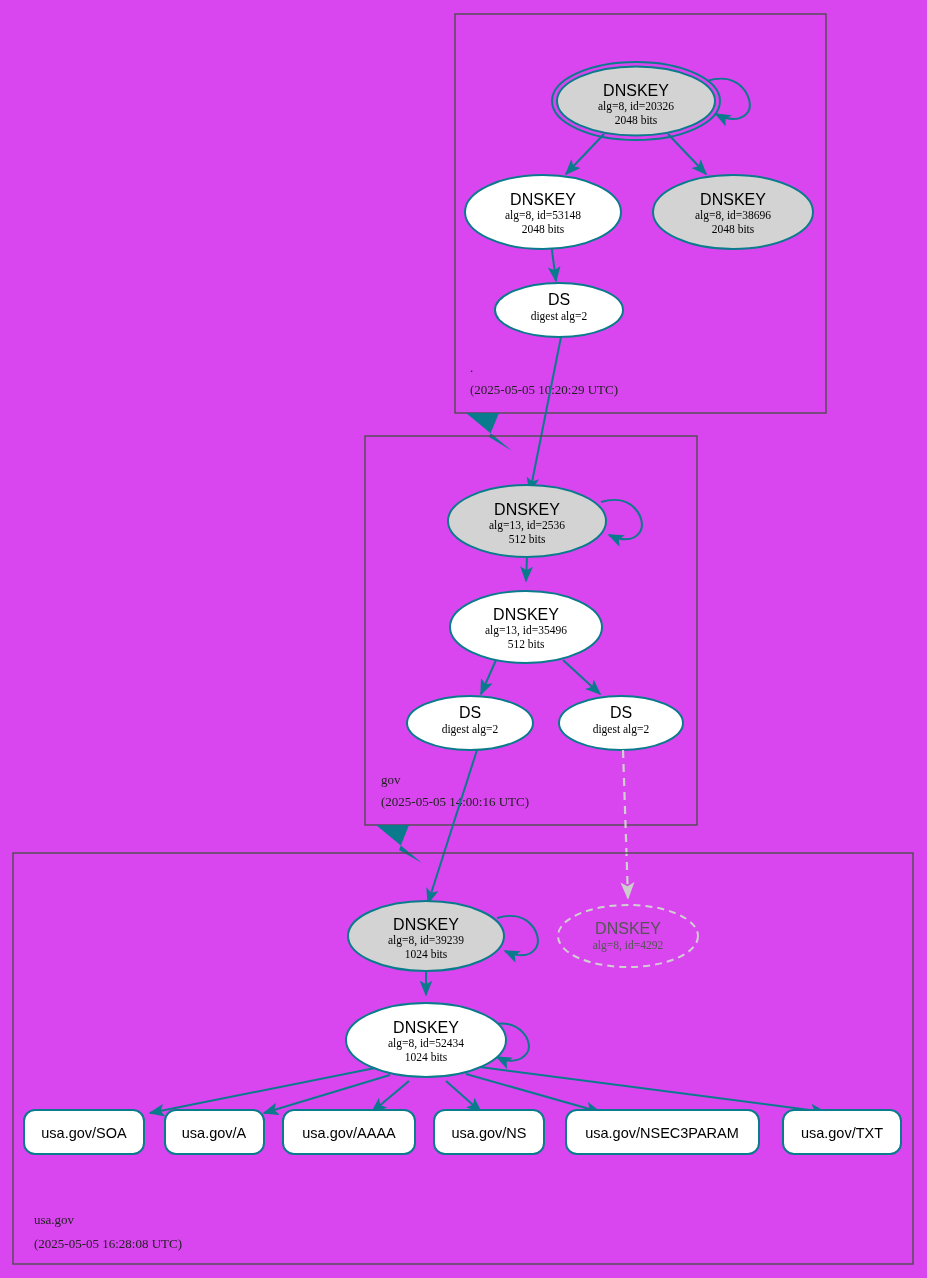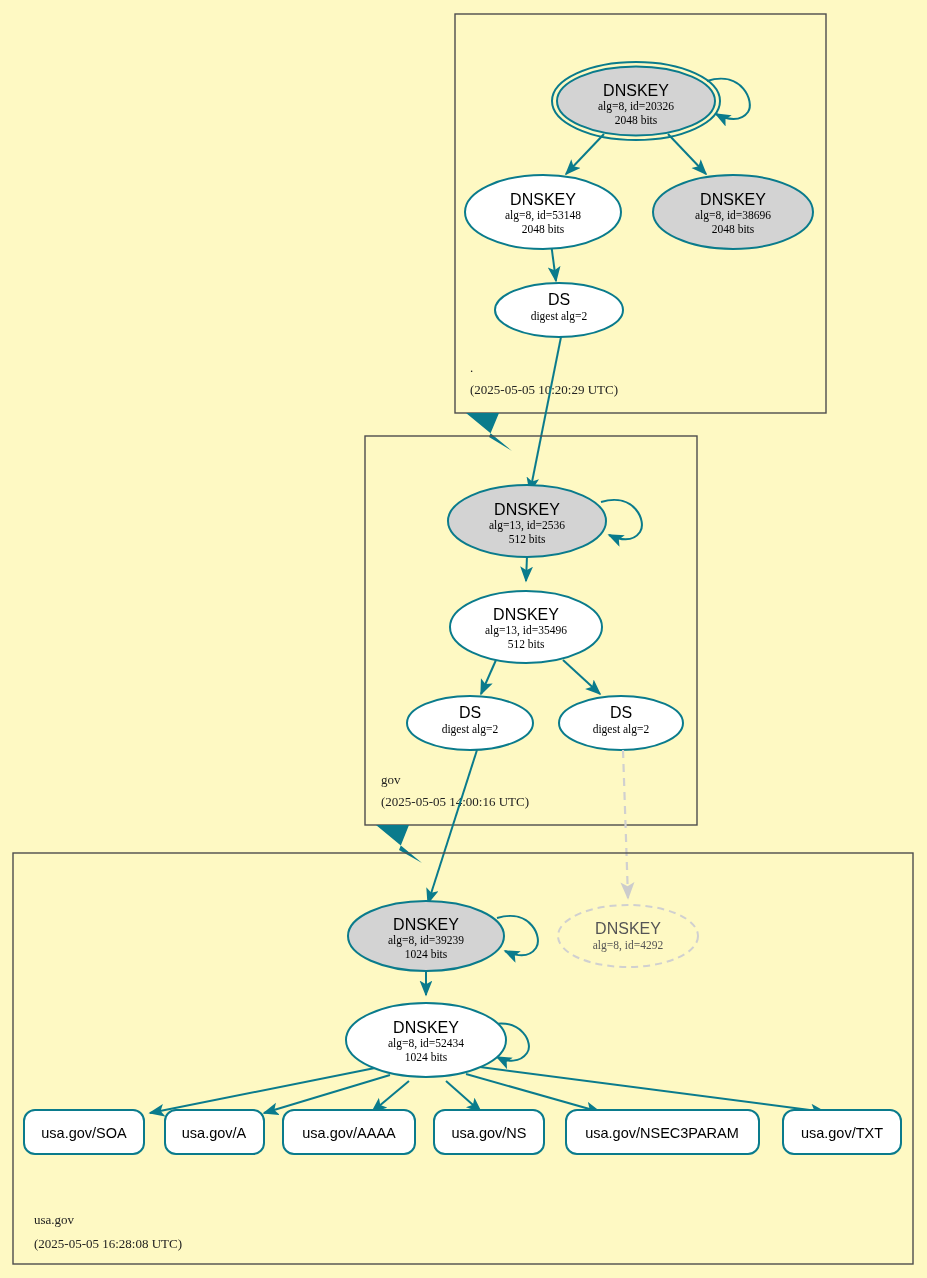--- a/index.html
+++ b/index.html
@@ -8,21 +8,21 @@
     background: #ffffff;
   }
   body {
     font-family: "Liberation Sans", sans-serif;
   }
   #canvas-wrap {
     position: relative;
     width: 927px;
     height: 1278px;
     overflow: hidden;
-    background: #fef9c3;
+    background: #d946ef;
   }
   svg#dnsviz {
     display: block;
     width: 927px;
     height: 1278px;
   }
   .zone-box {
     fill: none;
     stroke: #4d4d4d;
     stroke-width: 1.4;

